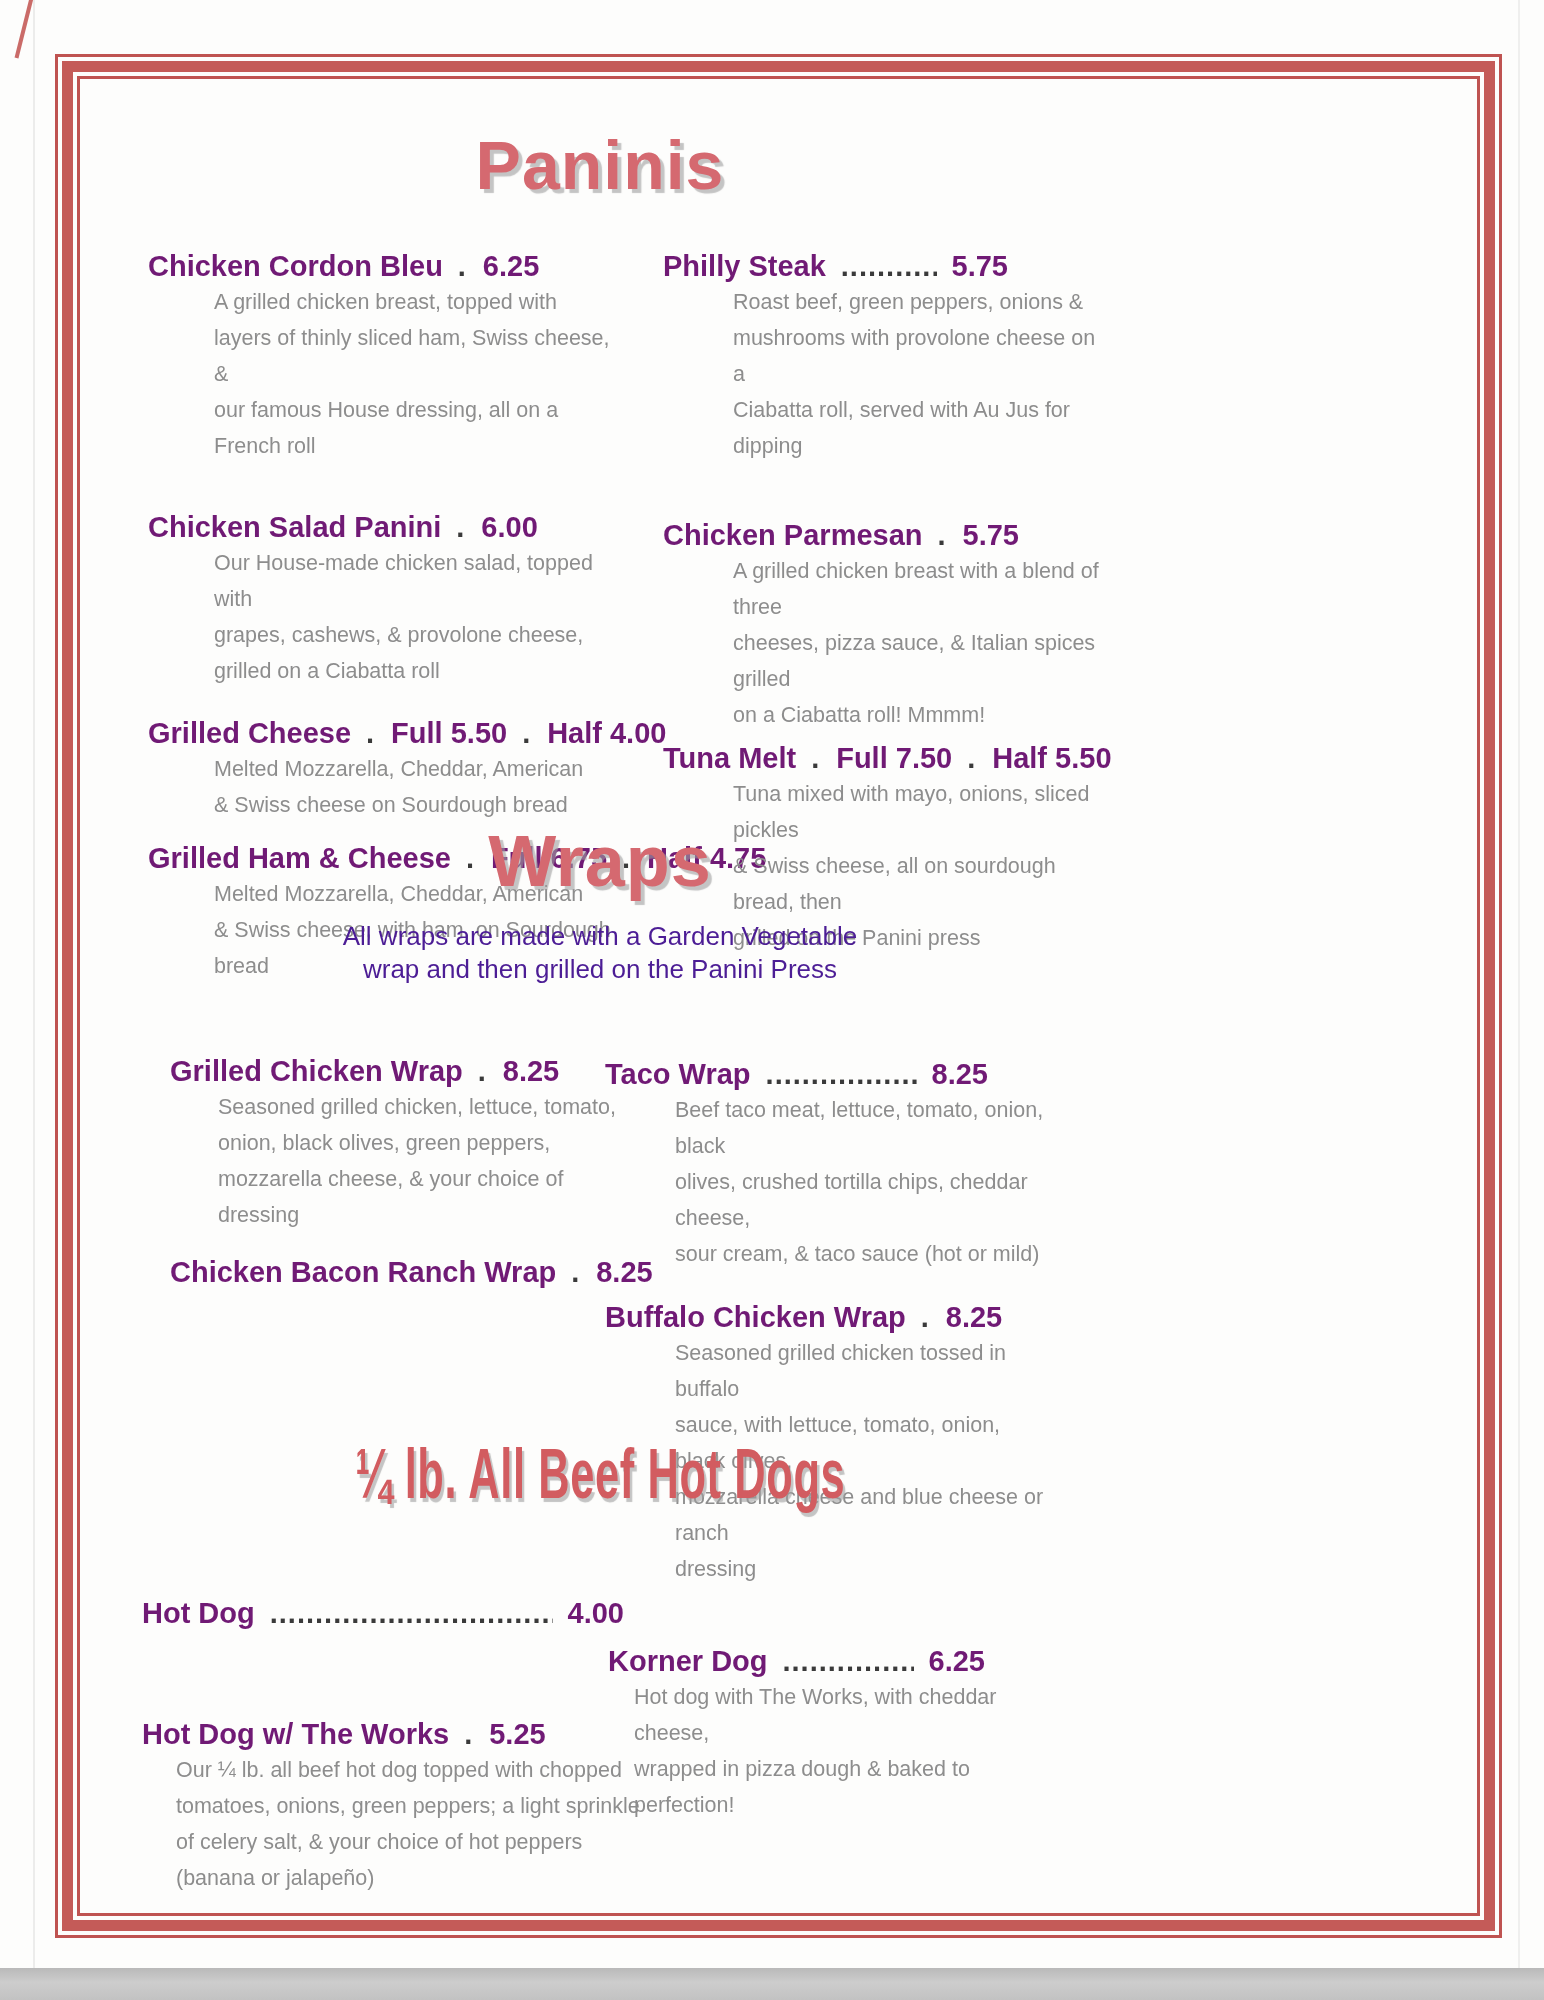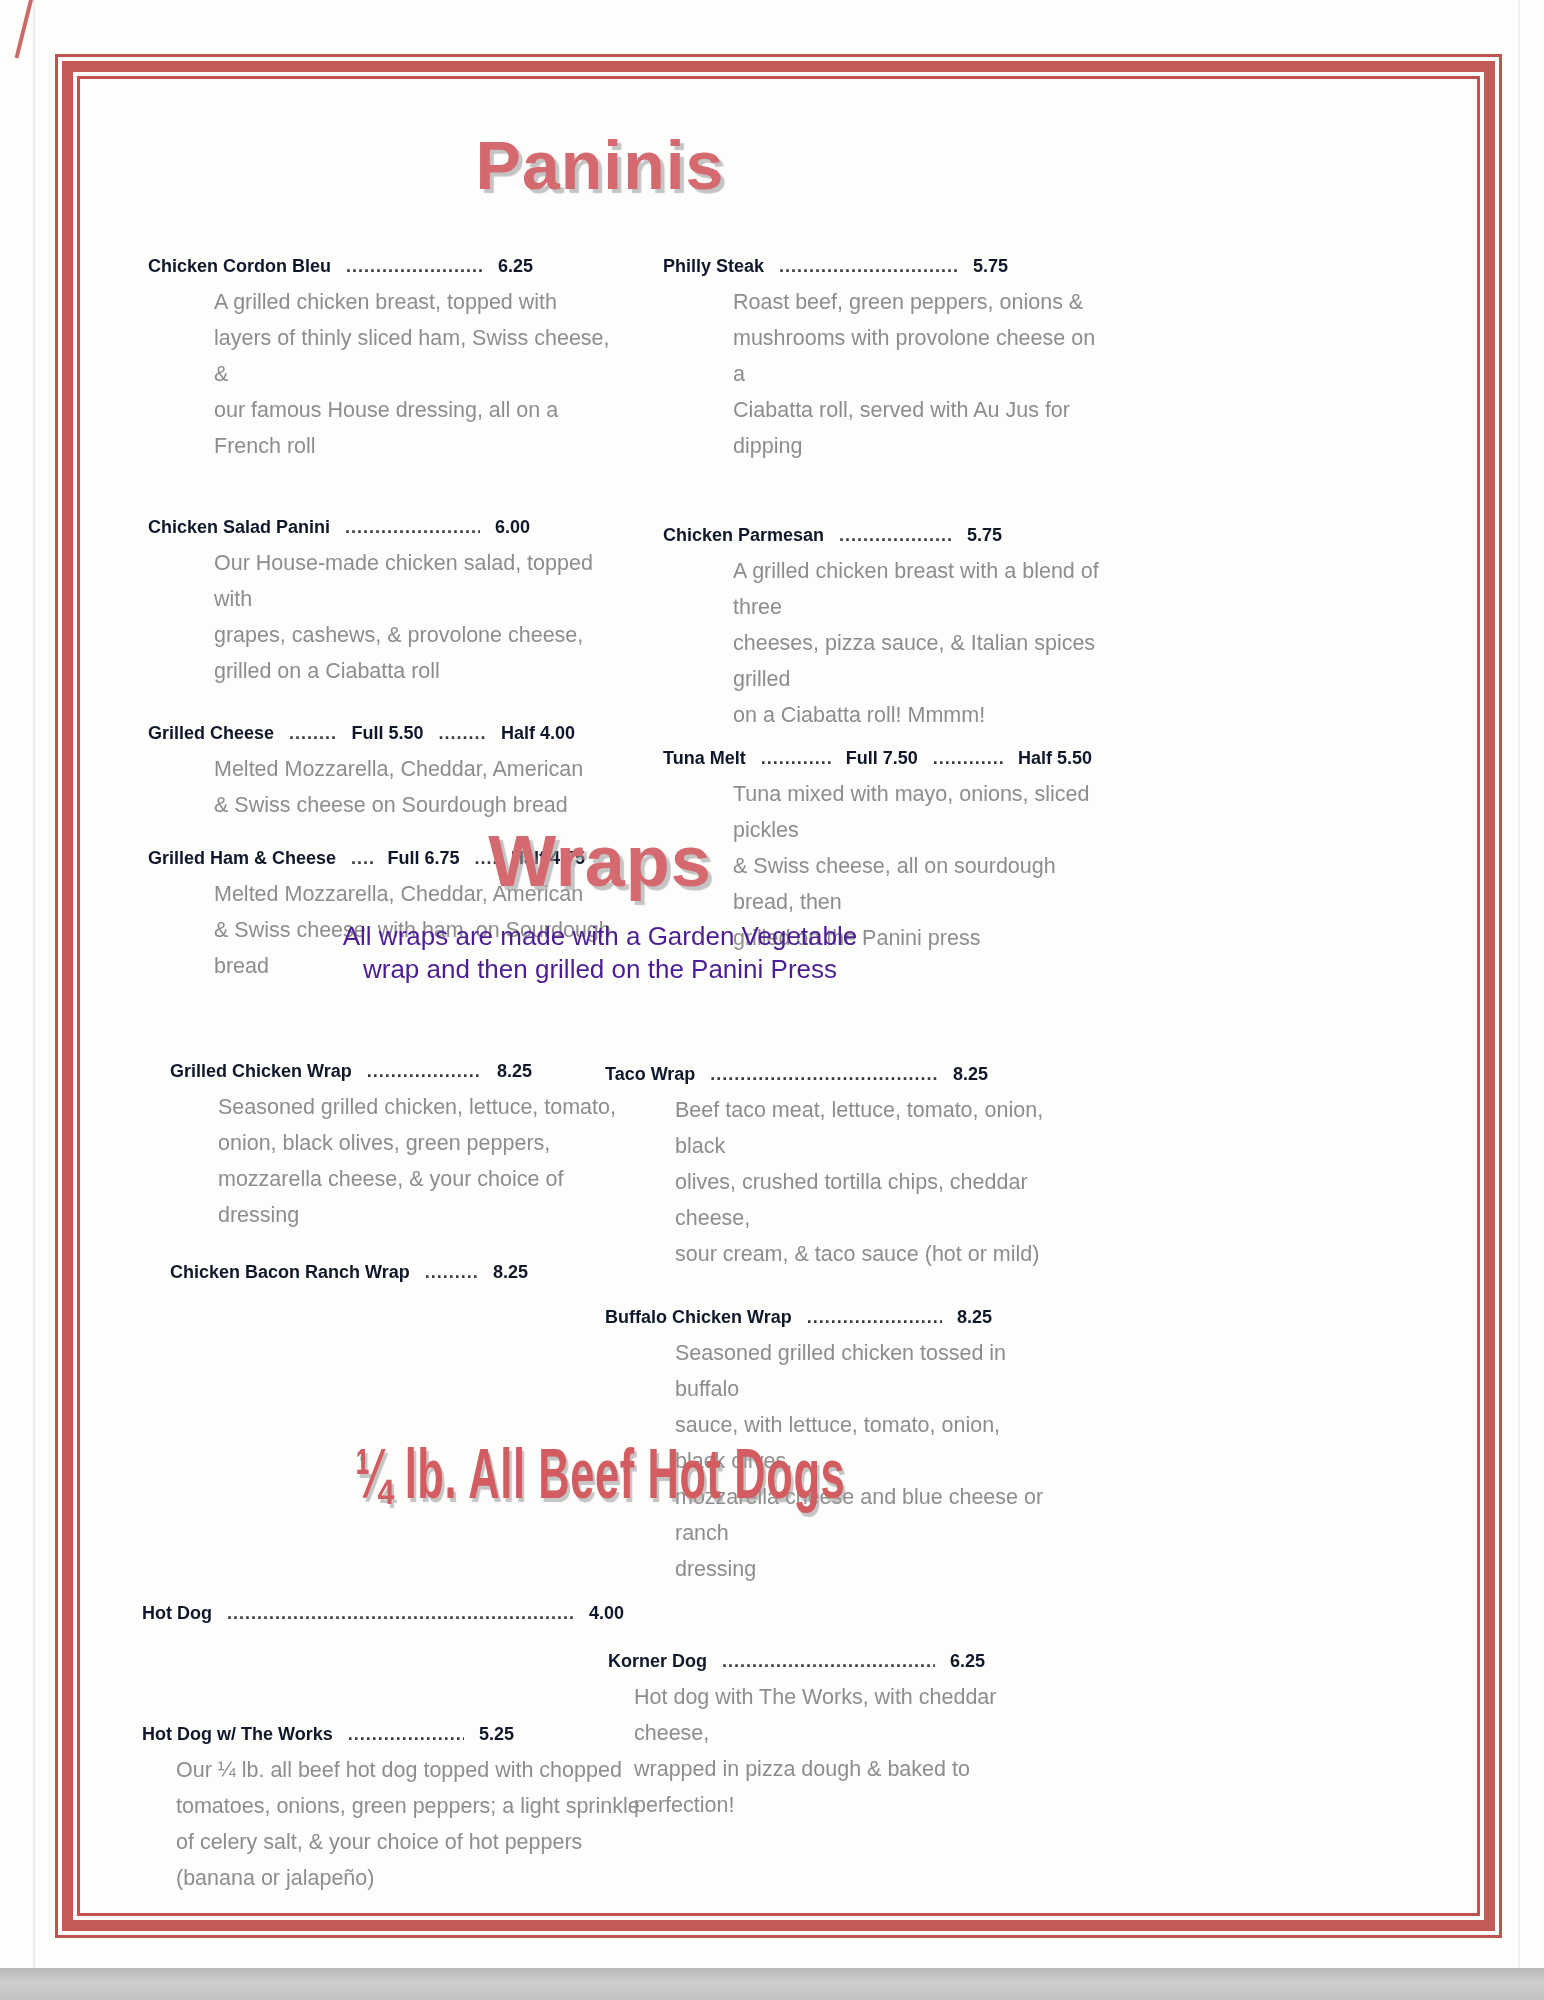--- a/index.html
+++ b/index.html
@@ -31,21 +31,21 @@
 
   
   .col{position:absolute;}
   #pan-l{left:148px;top:248px;width:480px;}
   #pan-r{left:663px;top:248px;width:450px;}
   #wr-l{left:170px;top:1053px;width:450px;}
   #wr-r{left:605px;top:1056px;width:450px;}
   #hd-l{left:142px;top:1595px;width:500px;}
   #hd-r{left:608px;top:1643px;width:430px;}
 
-  .row{display:flex;align-items:baseline;font-size:18px;line-height:36px;font-weight:600;color:#0f172a;gap:14px;}
+  .row{display:flex;align-items:baseline;font-size:29px;line-height:36px;font-weight:600;color:#701a75;gap:14px;}
   .nm,.pr{white-space:nowrap;}
   .lead{flex:1 1 auto;overflow:hidden;white-space:nowrap;min-width:10px;margin:0 1px;}
   .lead::after{content:"................................................................................................";
                letter-spacing:1px;font-weight:600;color:#3a3a3a;}
 
   .desc{font-size:21.5px;line-height:36px;color:#8d8d8d;white-space:pre-line;}
   #pan-l .desc{margin-left:66px;}
   #pan-r .desc{margin-left:70px;}
   #wr-l  .desc{margin-left:48px;}
   #wr-r  .desc{margin-left:70px;}

